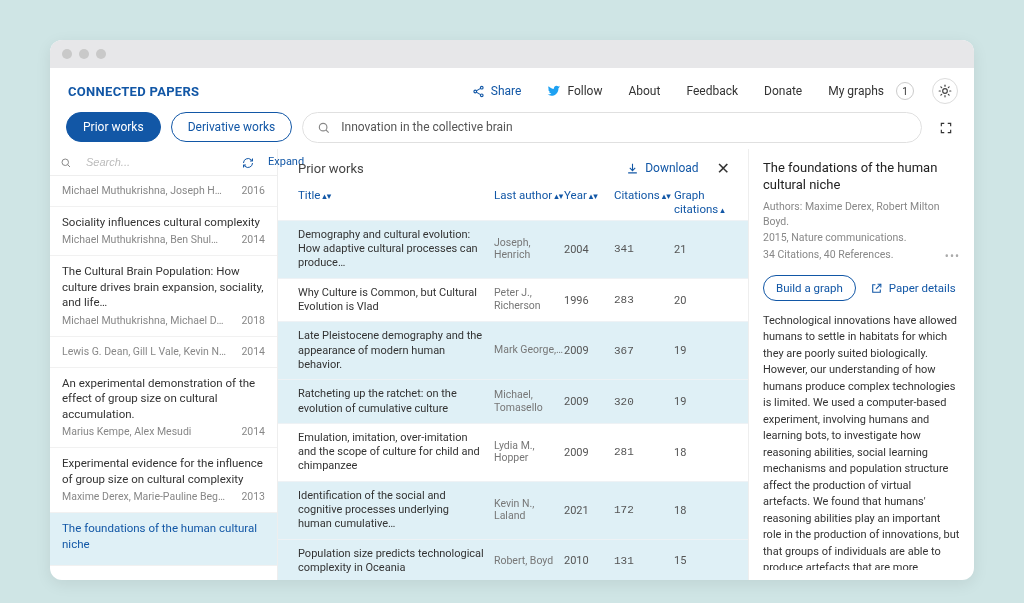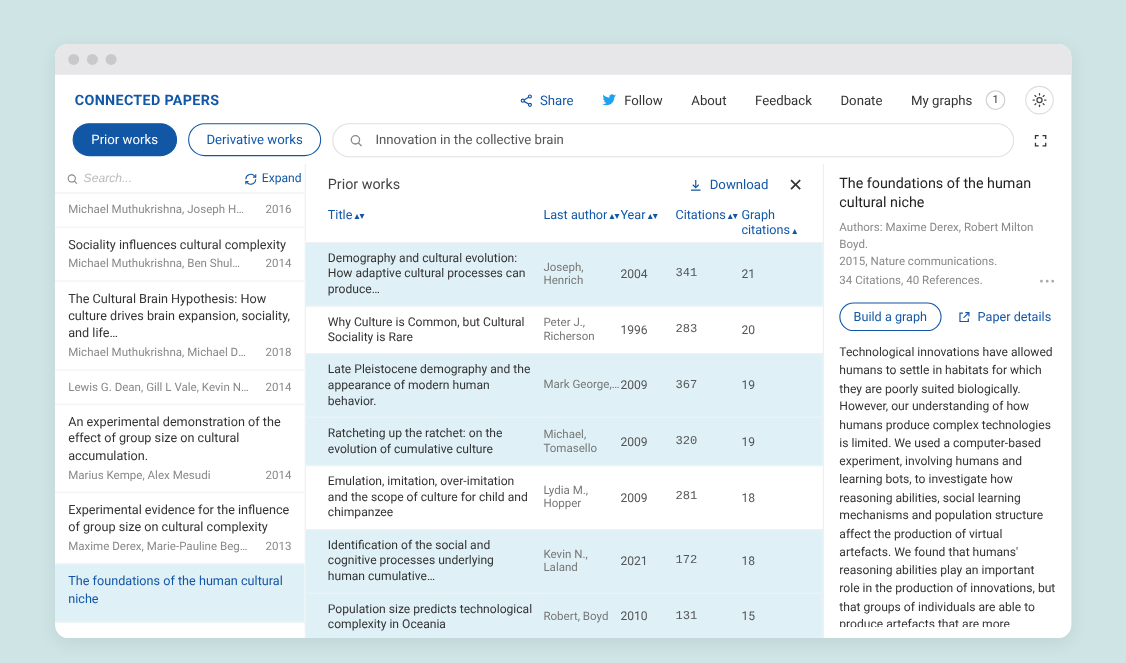--- a/index.html
+++ b/index.html
@@ -114,21 +114,21 @@
     width: 228px;
     border-right: 1px solid #eee;
     display: flex;
     flex-direction: column;
     min-height: 0;
   }
   .left-search {
     display: flex;
     align-items: center;
     padding: 6px 10px;
-    gap: 4px;
+    gap: 14px;
     border-bottom: 1px solid #eee;
   }
   .left-search input {
     flex: 1;
     border: none;
     outline: none;
     font-size: 11px;
     color: #333;
   }
   .left-search input::placeholder { color: #bbb; font-style: italic; }
@@ -327,21 +327,21 @@
             </div>
           </div>
           <div class="litem">
             <div class="lt-title">Sociality influences cultural complexity</div>
             <div class="lt-meta">
               <span class="lt-auth">Michael Muthukrishna, Ben Shulman, Vlad…</span>
               <span>2014</span>
             </div>
           </div>
           <div class="litem">
-            <div class="lt-title">The Cultural Brain Hypothesis: How culture drives brain expansion, sociality, and life…</div>
+            <div class="lt-title">The Cultural Brain Population: How culture drives brain expansion, sociality, and life…</div>
             <div class="lt-meta">
               <span class="lt-auth">Michael Muthukrishna, Michael Doebeli,…</span>
               <span>2018</span>
             </div>
           </div>
           <div class="litem">
             <div class="lt-meta">
               <span class="lt-auth">Lewis G. Dean, Gill L Vale, Kevin N. Laland,…</span>
               <span>2014</span>
             </div>
@@ -390,21 +390,21 @@
       </div>
       <div class="mid-body" id="mid-body">
           <div class="mrow hl">
             <div class="mt">Demography and cultural evolution: How adaptive cultural processes can produce…</div>
             <div class="ma">Joseph, Henrich</div>
             <div class="my">2004</div>
             <div class="mc">341</div>
             <div class="mg">21</div>
           </div>
           <div class="mrow">
-            <div class="mt">Why Culture is Common, but Cultural Sociality is Rare</div>
+            <div class="mt">Why Culture is Common, but Cultural Evolution is Vlad</div>
             <div class="ma">Peter J., Richerson</div>
             <div class="my">1996</div>
             <div class="mc">283</div>
             <div class="mg">20</div>
           </div>
           <div class="mrow hl">
             <div class="mt">Late Pleistocene demography and the appearance of modern human behavior.</div>
             <div class="ma">Mark George,…</div>
             <div class="my">2009</div>
             <div class="mc">367</div>

